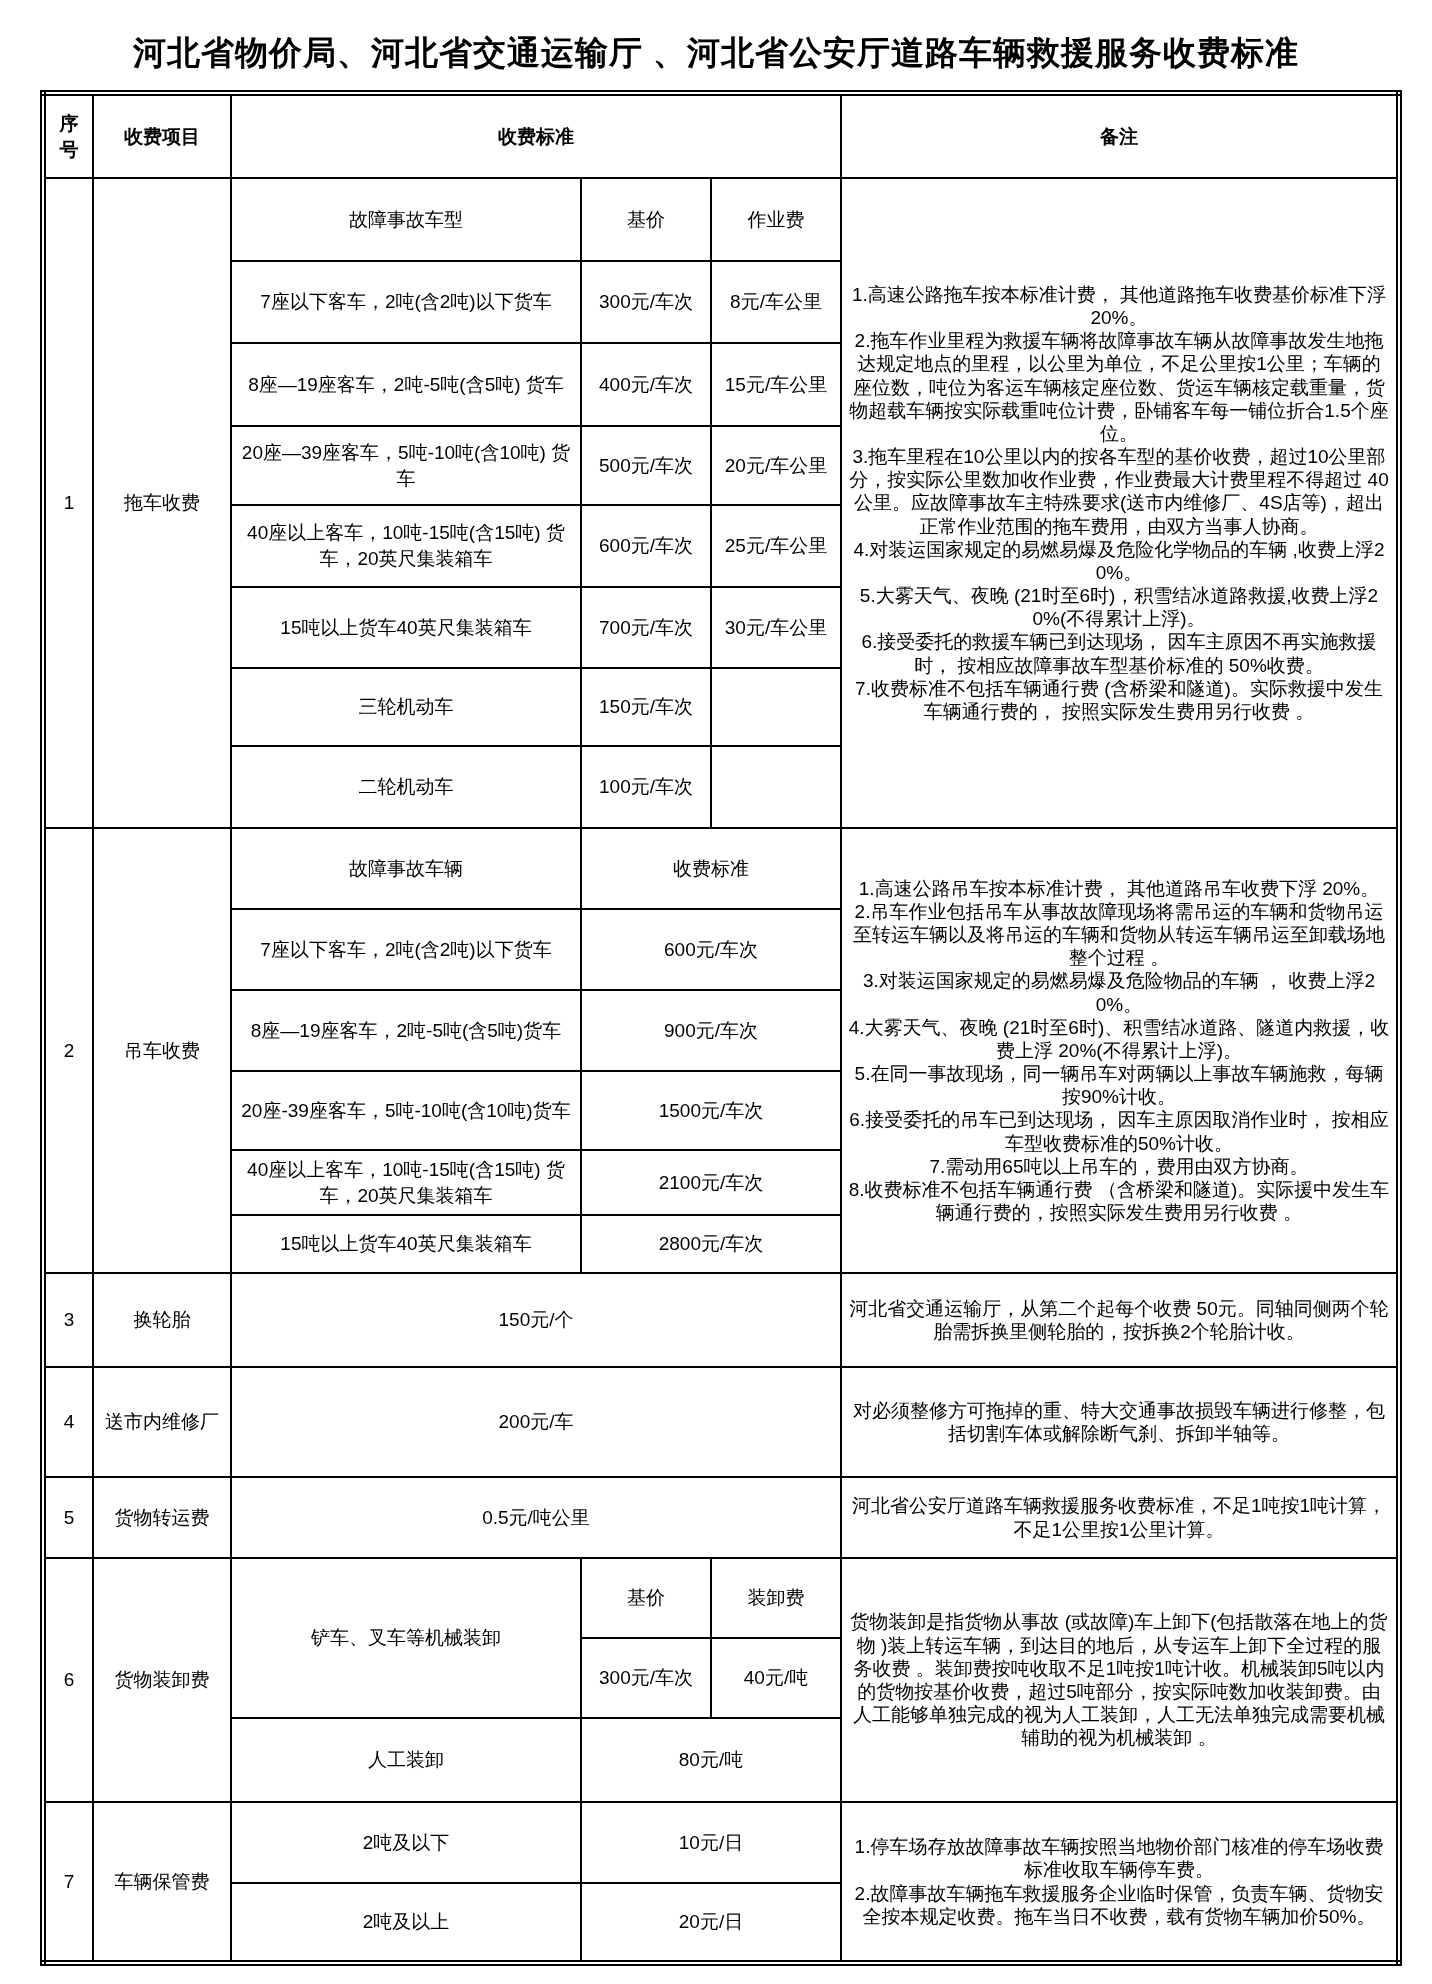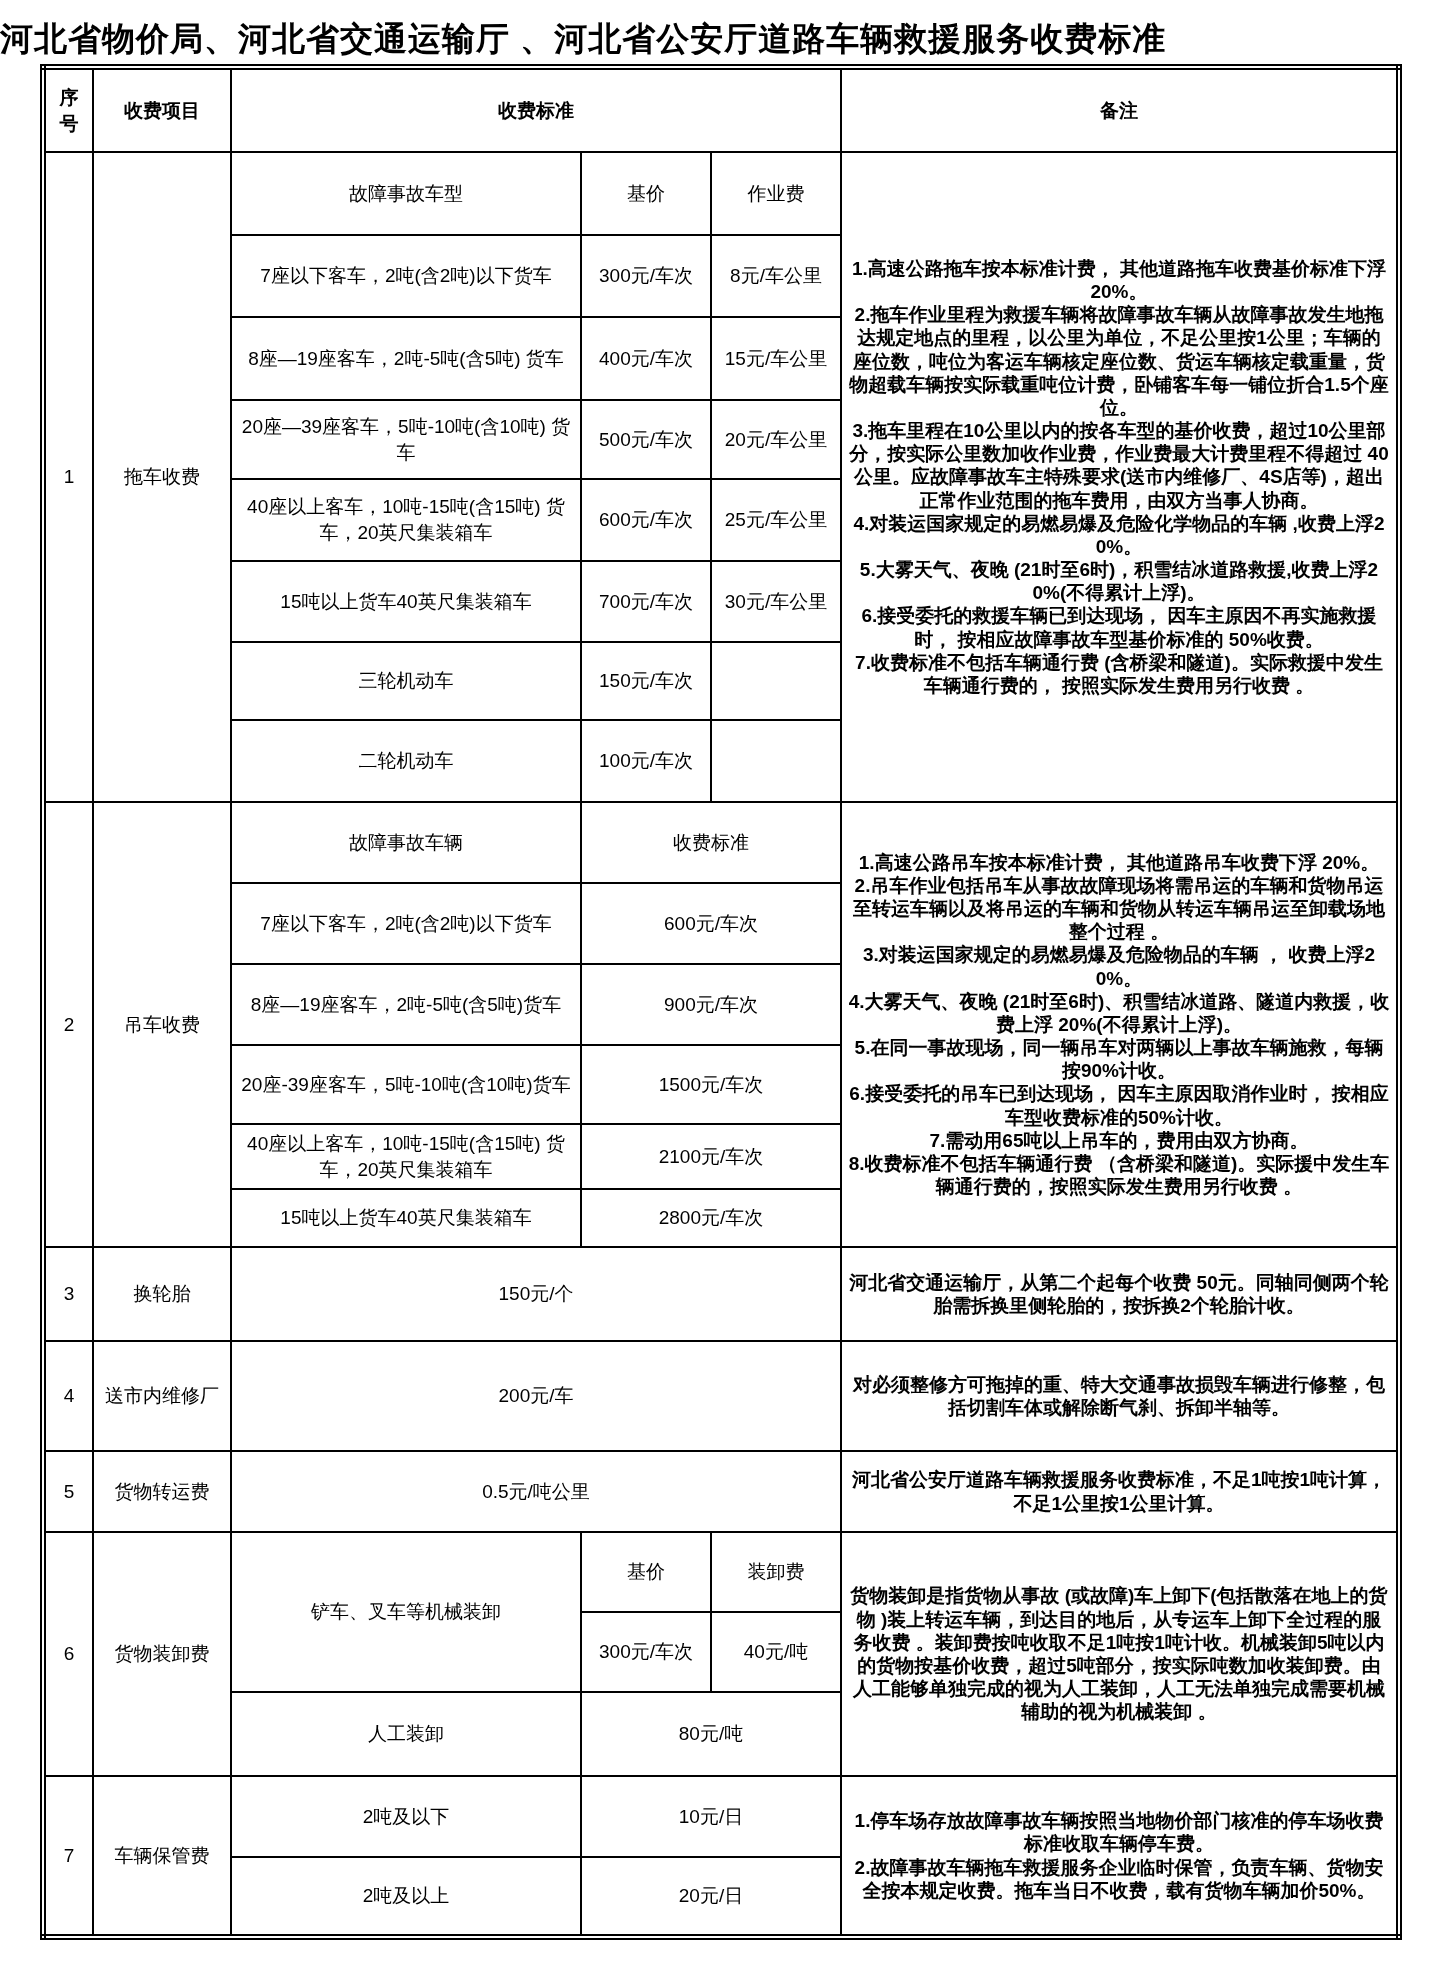--- a/index.html
+++ b/index.html
@@ -9,24 +9,25 @@
     color: #000000;
     font-family: "Liberation Sans", "DejaVu Sans", sans-serif;
   }
   .page {
     width: 1432px;
     height: 1984px;
     background: #ffffff;
     overflow: hidden;
   }
   .title {
-    margin: 0;
+    margin: 14px;
     padding-top: 16px;
     height: 46px;
     line-height: 46px;
+    text-align: center;
     font-size: 33px;
     font-weight: bold;
     letter-spacing: 1px;
     white-space: nowrap;
   }
   table.fee-table {
     margin-left: 40px;
     margin-top: 2px;
     width: 1356px;
     border-collapse: collapse;
@@ -44,21 +45,20 @@
   }
   tr.sec > td { border-top: 2px solid #4c1d95; }
   td.hdr { font-weight: bold; font-size: 20px; }
   td.remark {
     text-align: left;
     font-size: 16.5px;
     line-height: 1.22;
     white-space: pre-line;
     padding: 6px 9px;
     word-break: break-all;
-    font-weight: bold;
   }
 </style>
 </head>
 <body>
 
 <div class="page">
 
   <div class="title">河北省物价局、河北省交通运输厅 、河北省公安厅道路车辆救援服务收费标准</div>
 
   <table class="fee-table">

